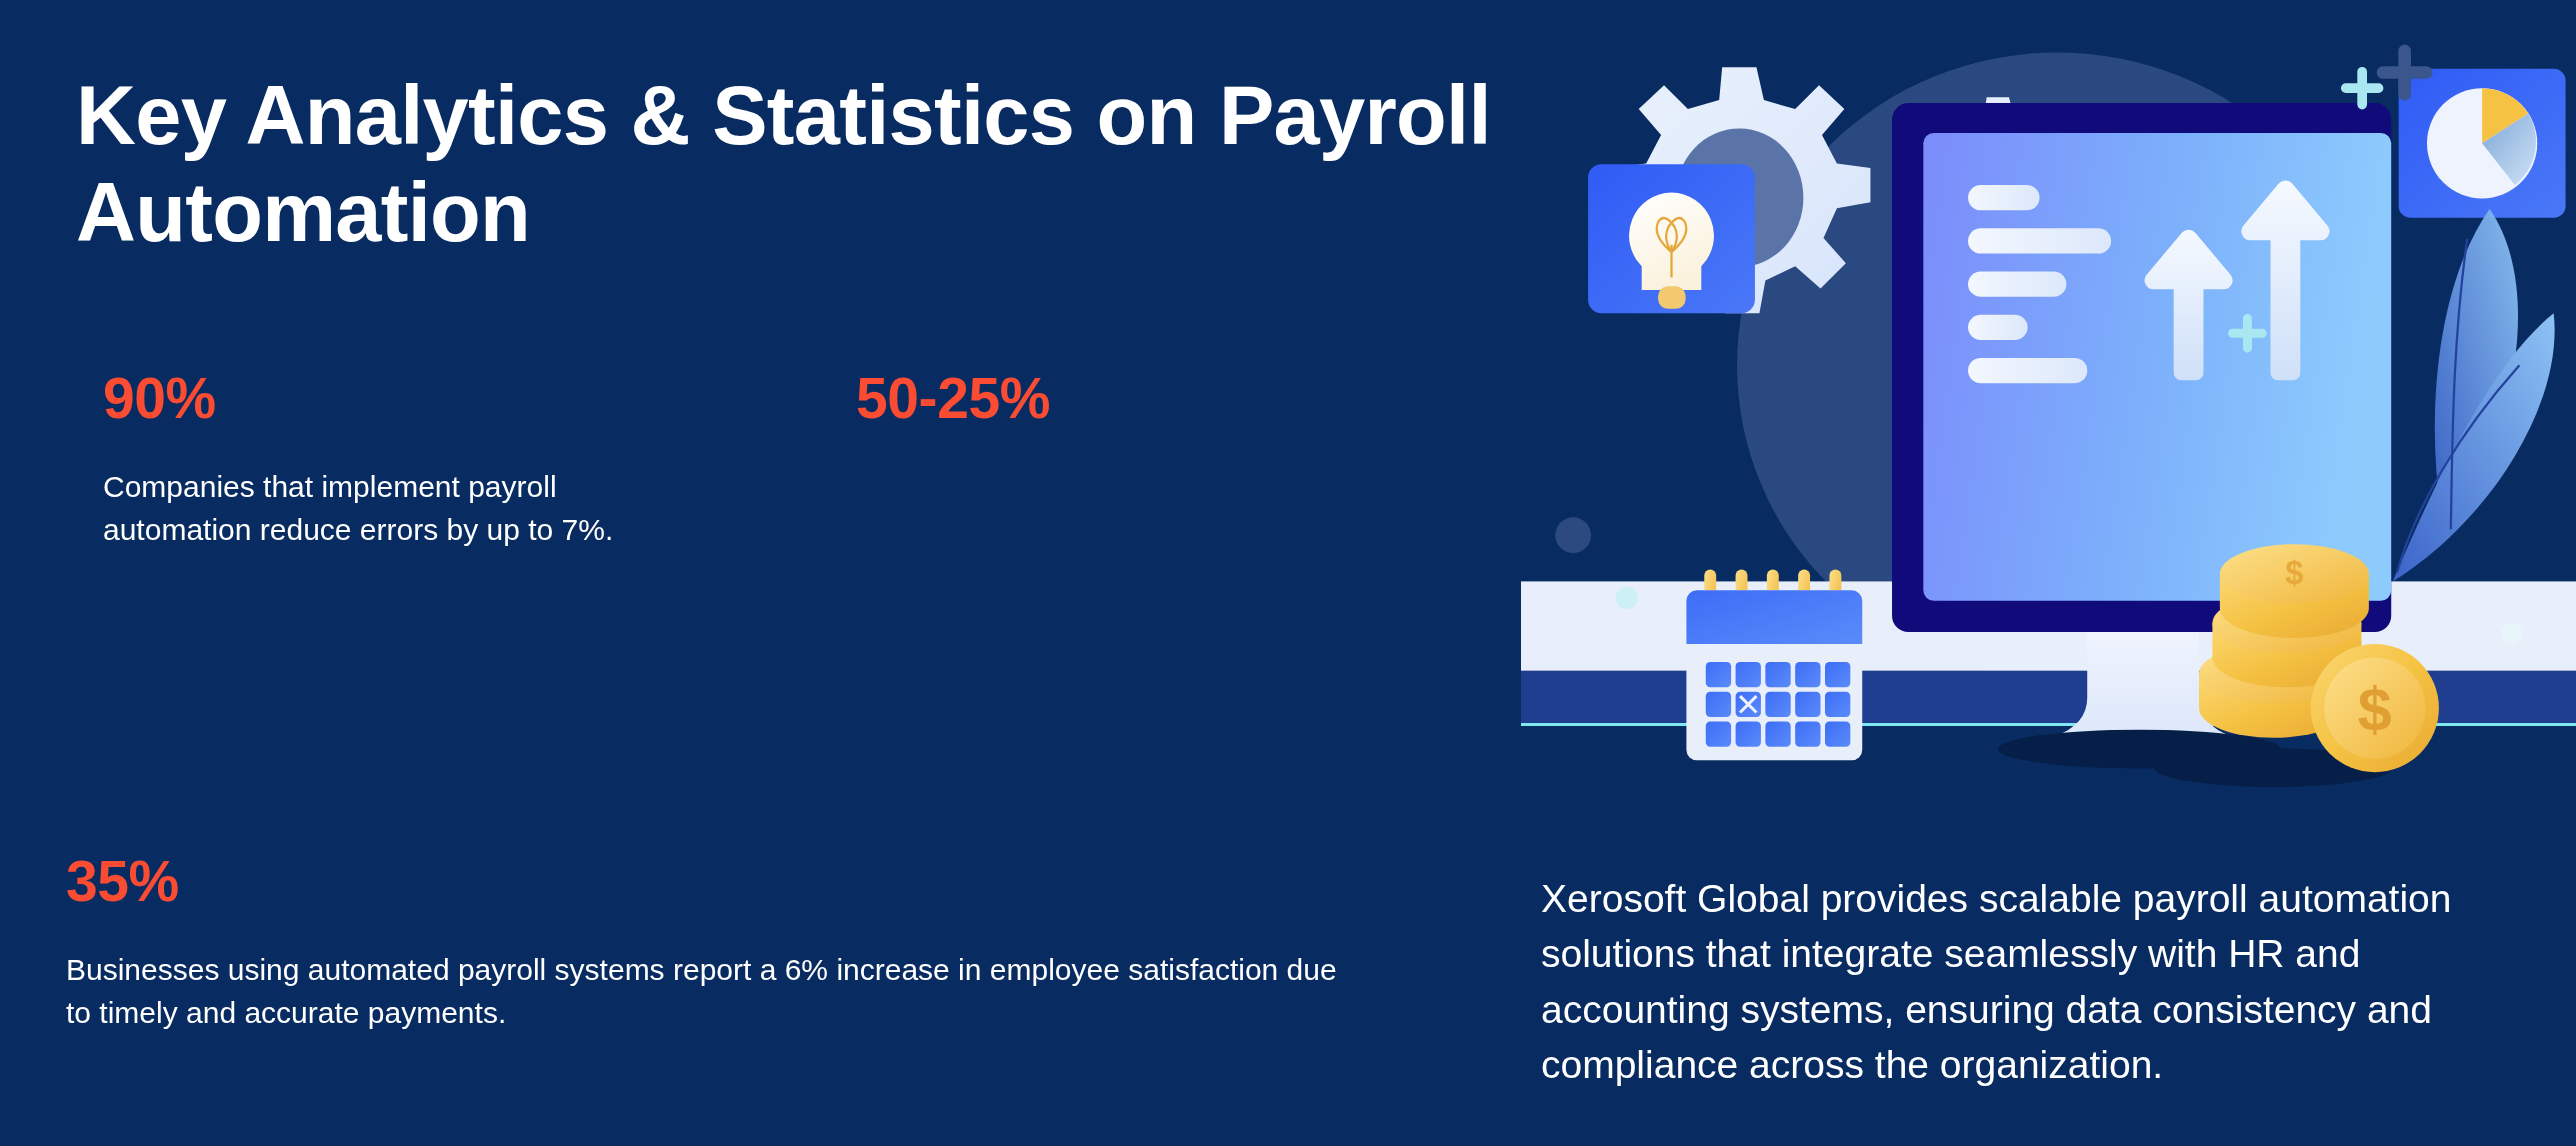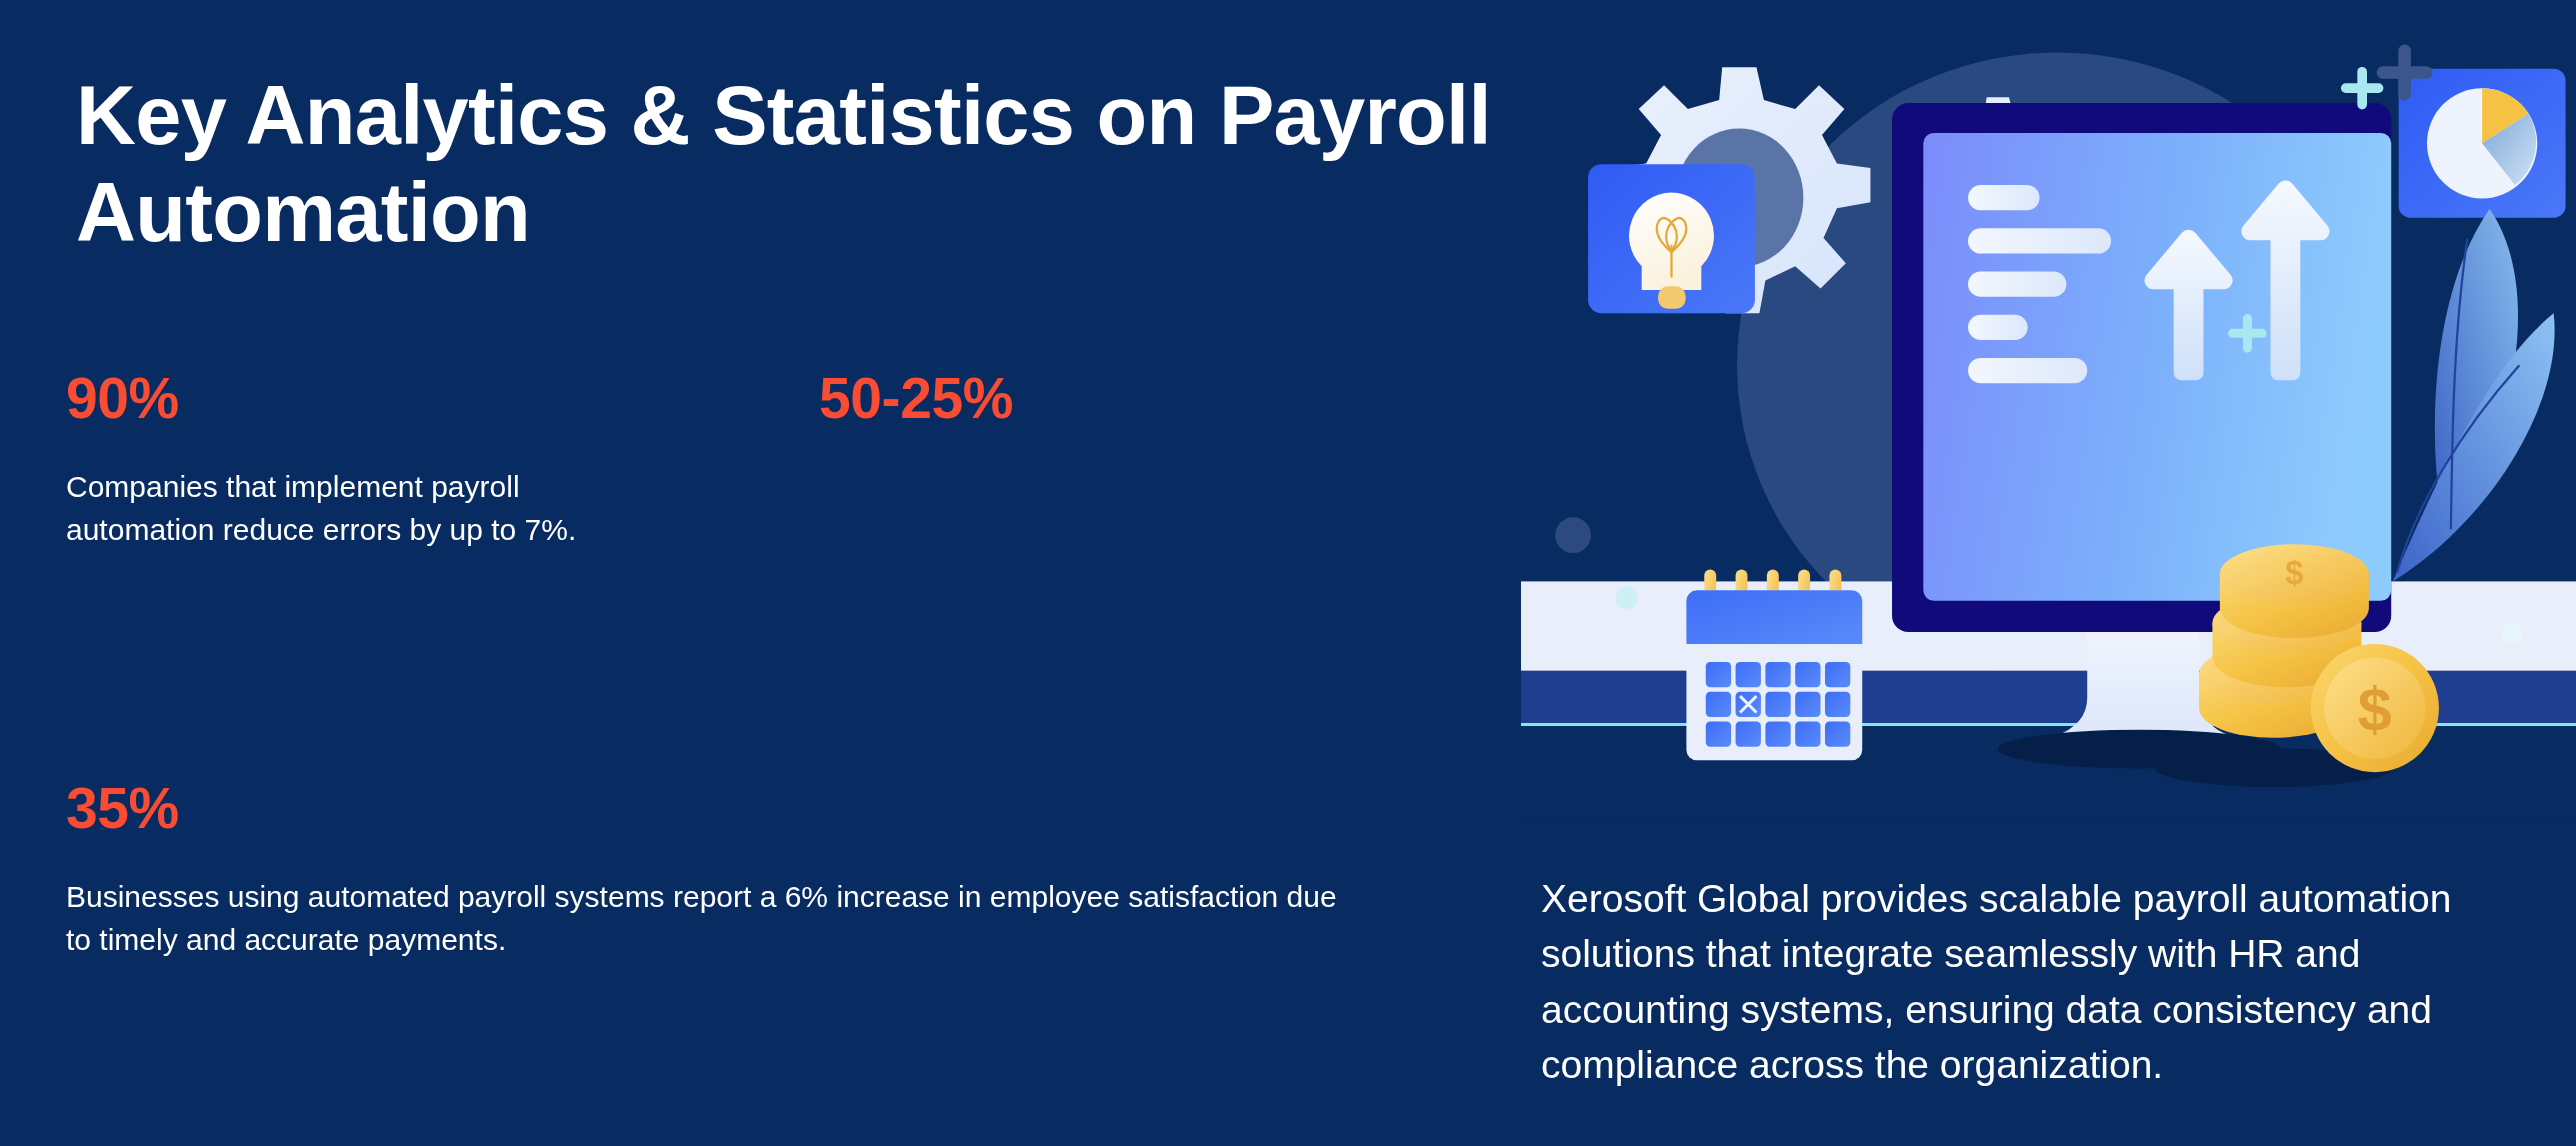--- a/index.html
+++ b/index.html
@@ -43,21 +43,21 @@
   }
 
   .stats-row {
     position: absolute;
     top: 313px;
     left: 0;
     width: 1446px;
     display: flex;
     gap: 0;
   }
-  .stat-col-a { width: 753px; }
+  .stat-col-a { width: 753px; margin-left: 37px; }
   .stat-col-b { width: 656px; }
 
   .stat-number {
     font-size: 57px;
     font-weight: 800;
     color: #fa4b33;
     line-height: 1;
     margin: 0 0 39px 0;
     letter-spacing: -0.4px;
   }
@@ -65,21 +65,21 @@
     font-size: 30px;
     line-height: 1.42;
     color: #ffffff;
     margin: 0;
     font-weight: 400;
     max-width: 596px;
   }
 
   .stat-wide {
     position: absolute;
-    top: 723px;
+    top: 796px;
     left: 0;
     width: 1342px;
   }
   .stat-wide .stat-body { max-width: 1282px; }
 
   
   .right-para {
     position: absolute;
     left: 1541px;
     top: 871px;

